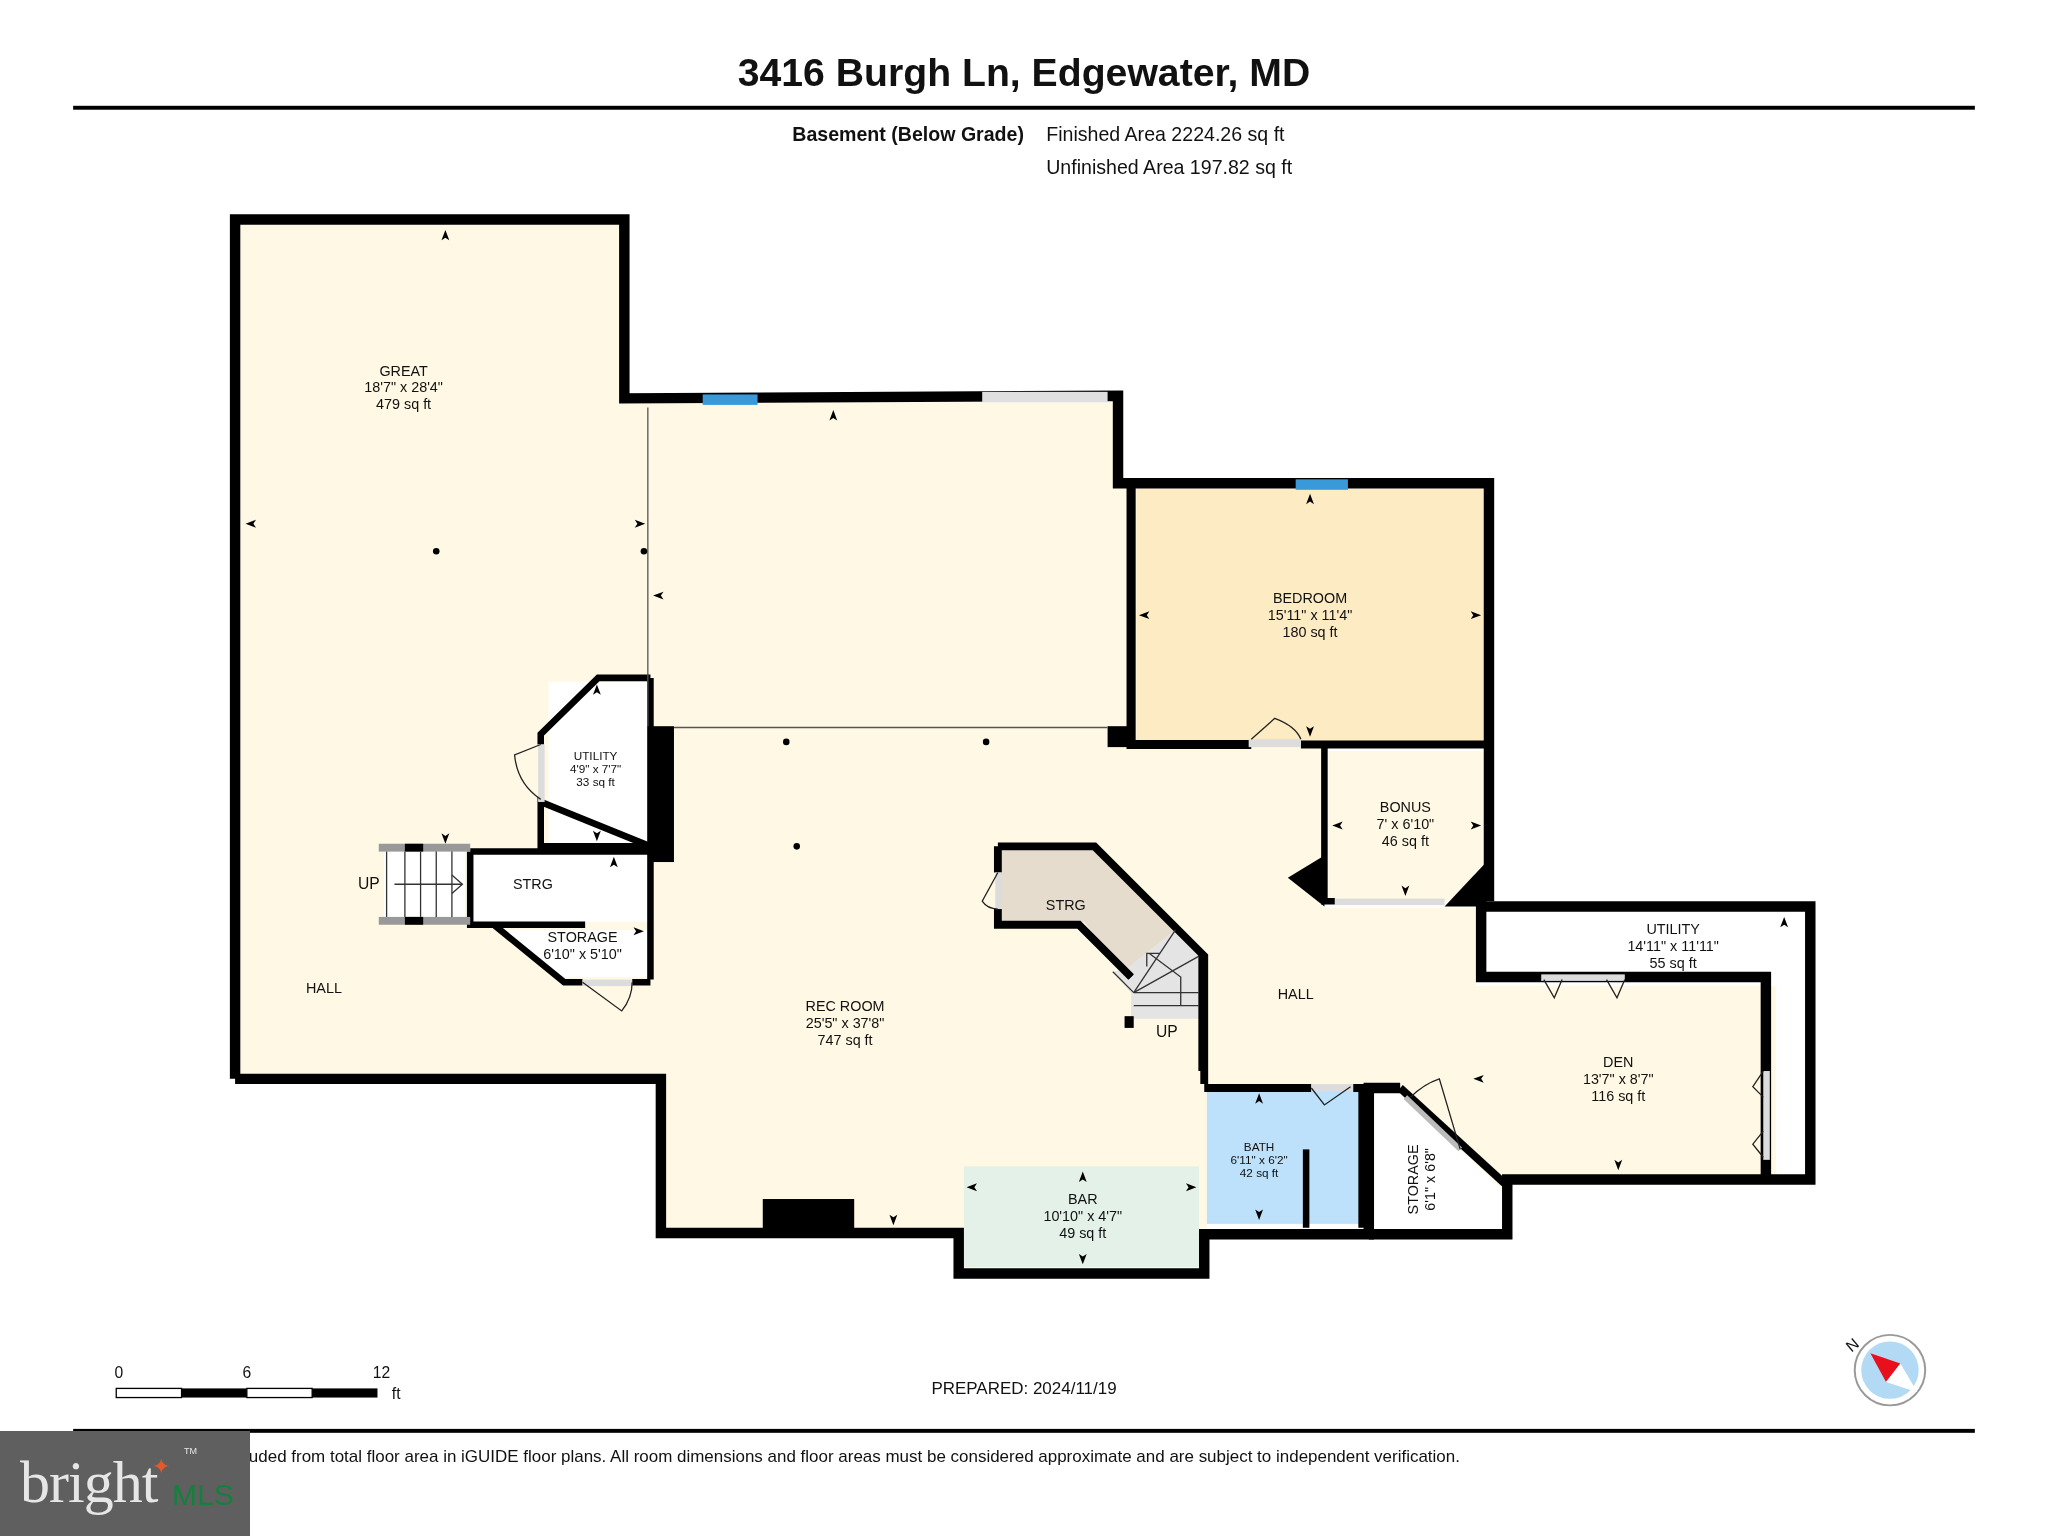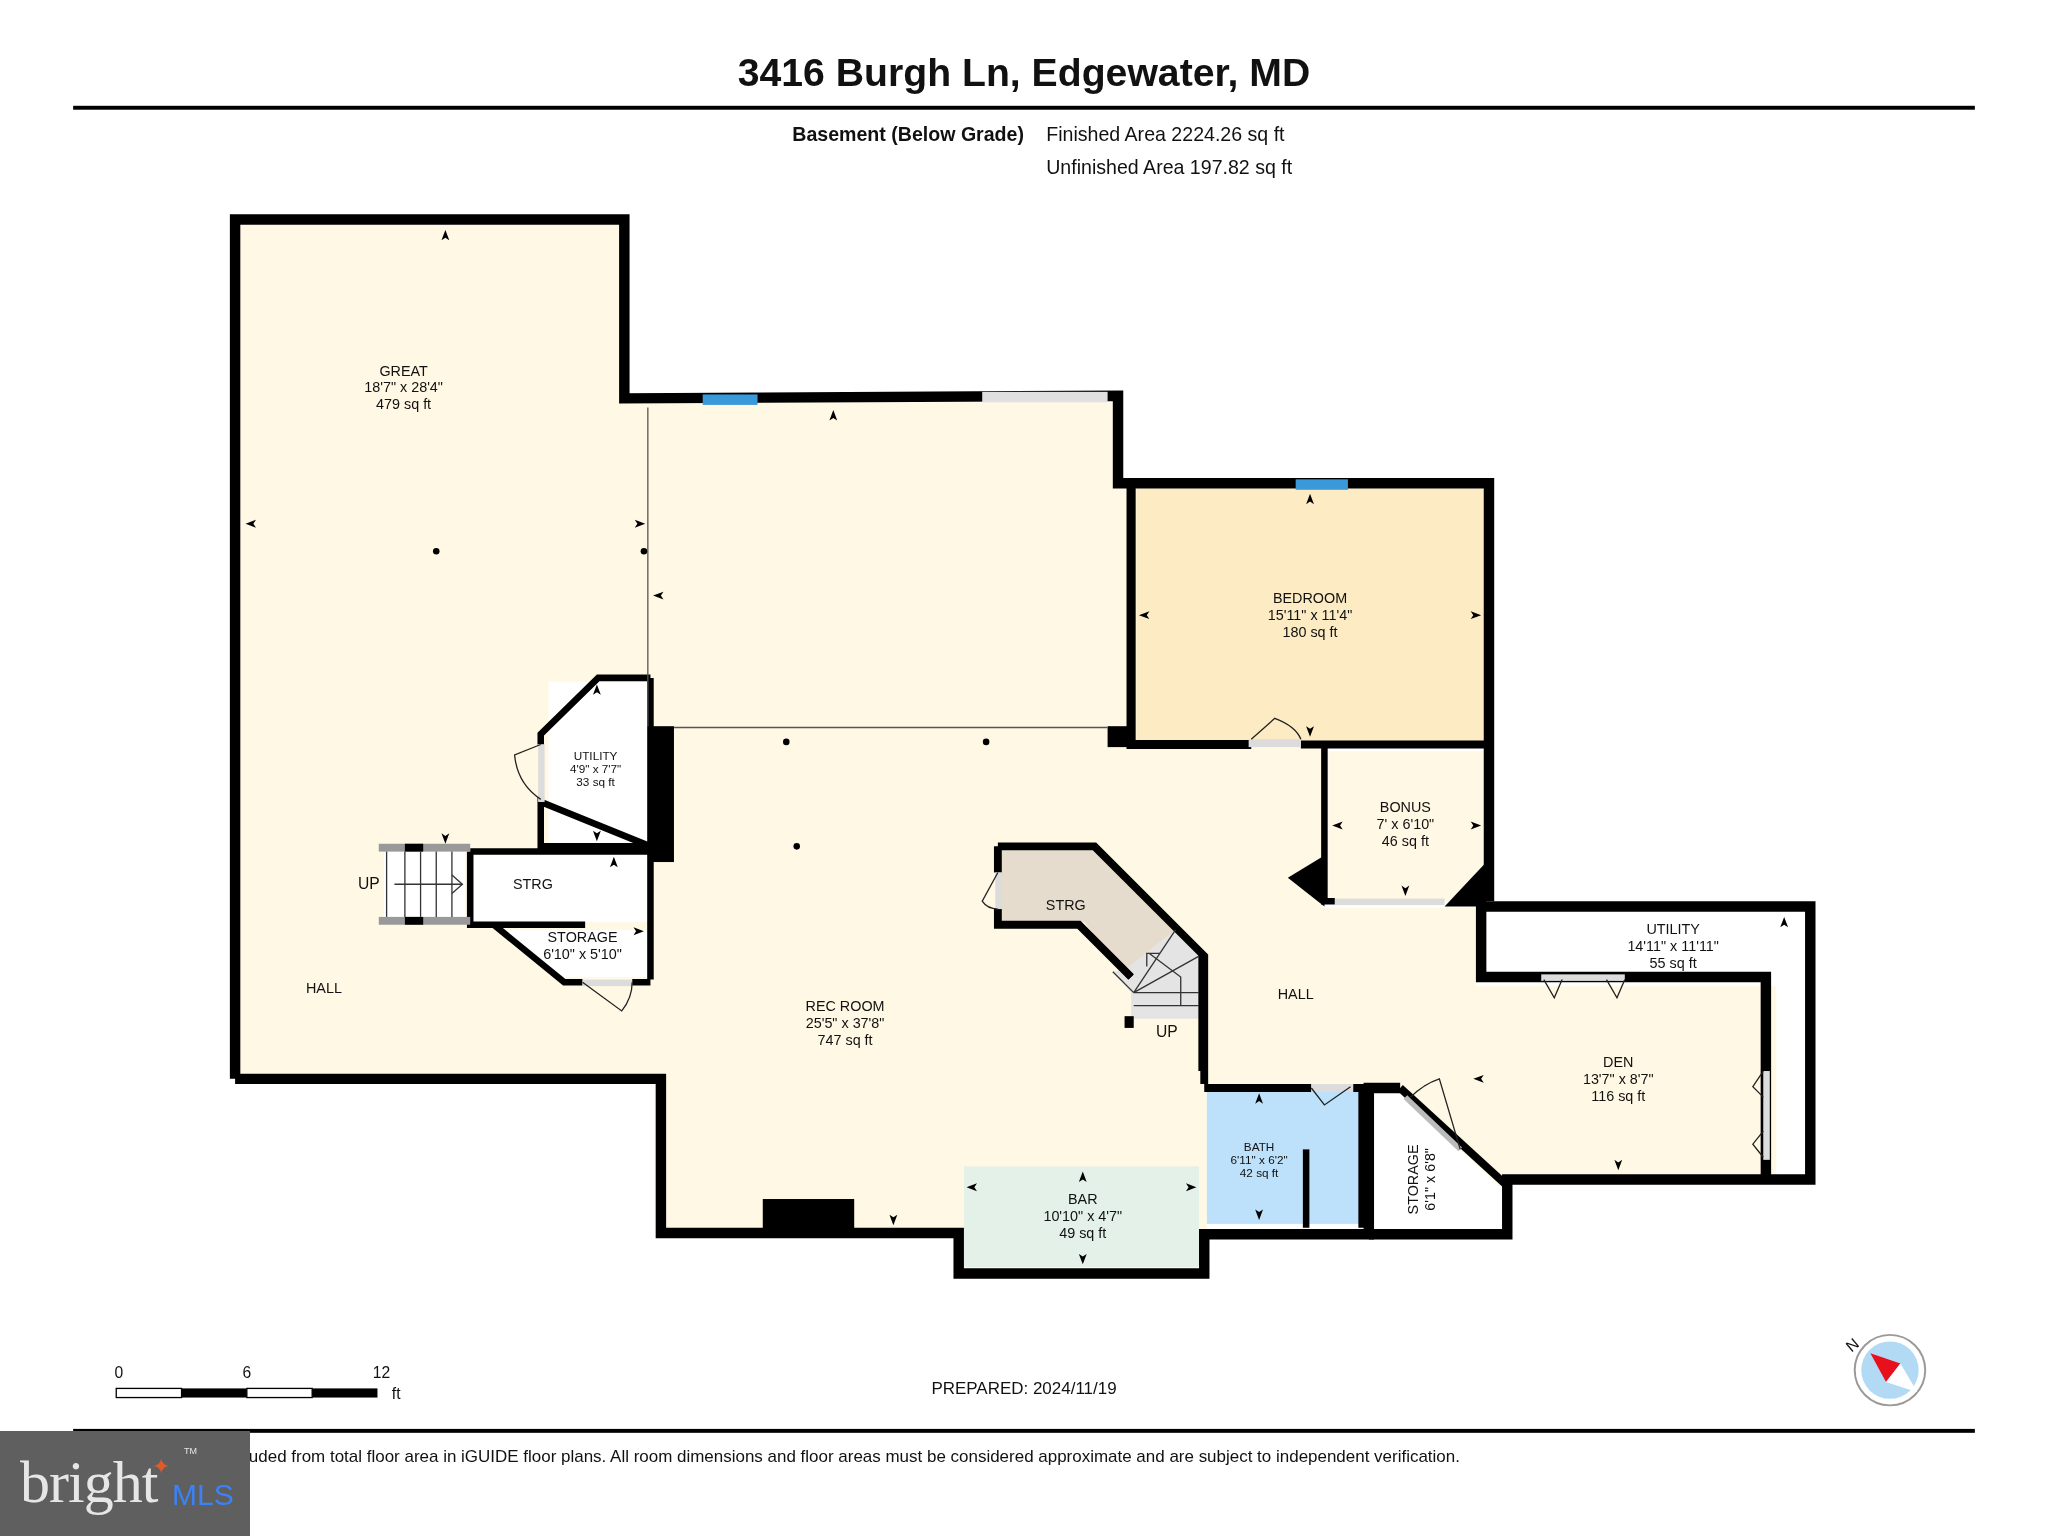--- a/index.html
+++ b/index.html
@@ -9,21 +9,21 @@
   .title{font-size:30px;font-weight:bold;}
   .hdr{font-size:15px;}
   .hdrb{font-size:15px;font-weight:bold;}
   .rl{font-size:11px;}
   .rls{font-size:9px;}
   .lbl{font-size:12px;}
   .foot{font-size:13px;}
   .wall{fill:#000;}
   .logo-box{position:absolute;left:0;top:1431px;width:250px;height:105px;background:#5f5f5f;}
   .logo-bright{position:absolute;left:20px;top:1448px;font-family:Liberation Serif, serif;font-size:60px;color:#e6e6e6;letter-spacing:-1px;}
-  .logo-mls{position:absolute;left:172px;top:1478px;font-family:"Liberation Sans",sans-serif;font-size:30px;color:#3b82f6;}
+  .logo-mls{position:absolute;left:172px;top:1478px;font-family:"Liberation Sans",sans-serif;font-size:30px;color:#15803d;}
   .logo-star{position:absolute;left:152px;top:1460px;width:14px;height:14px;color:#e05a2a;font-size:22px;line-height:14px;}
   .logo-tm{position:absolute;left:156px;top:1446px;font-size:9px;color:#e6e6e6;font-family:"Liberation Sans",sans-serif;margin-left:28px;}
 </style>
 </head>
 <body>
 
 <svg viewBox="0 0 1568 1176" xmlns="http://www.w3.org/2000/svg">
 
   <text class="t title" x="784" y="66" text-anchor="middle">3416 Burgh Ln, Edgewater, MD</text>
   <rect x="56" y="81" width="1456" height="3" fill="#000"></rect>

